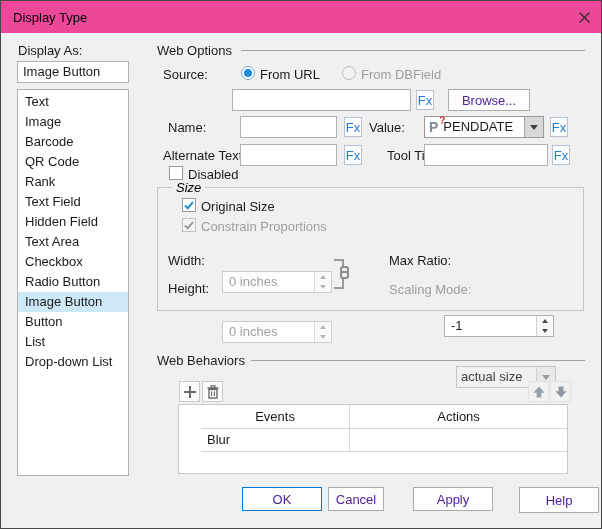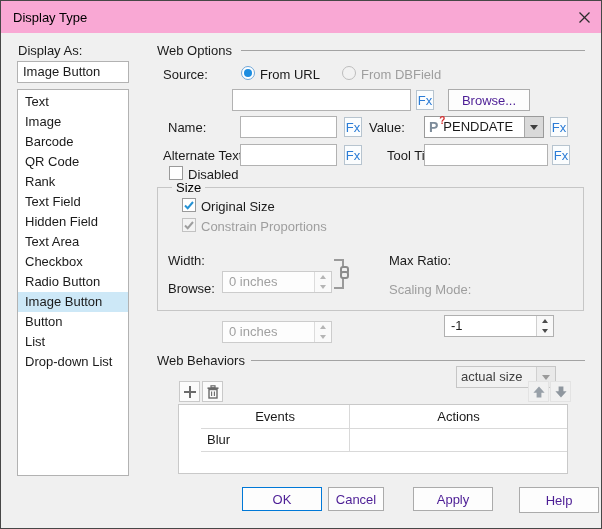--- a/index.html
+++ b/index.html
@@ -13,21 +13,21 @@
   .dialog {
     position: relative;
     width: 602px; height: 529px;
     background: #f0f0f0;
     border: 1px solid #474747;
     overflow: hidden;
   }
   .abs { position: absolute; }
   .titlebar {
     position: absolute; left:0; top:0; right:0; height:32px;
-    background:#f9a8d4;
+    background:#ec4899;
   }
   .title-text { position:absolute; left:12px; top:9px; font-size:13px; color:#000; }
   .close-btn {
     position:absolute; right:0; top:0; width:34px; height:32px;
     display:flex; align-items:center; justify-content:center; cursor:pointer;
   }
   .lbl { white-space:nowrap; }
   .dis { color:#9e9e9e; }
   .textbox {
     background:#fff; border:1px solid #b2b2b2; height:22px;
@@ -103,21 +103,21 @@
   .combo .combo-arrow .tri { width:0; height:0; border-left:4px solid transparent; border-right:4px solid transparent; border-top:5px solid #3f3f3f; }
   .combo.disabled { background:#f1f1f1; border-color:#c6c6c6; color:#404040; }
   .combo.disabled .combo-arrow { background:#e9e9e9; border-left-color:#d0d0d0; }
   .combo.disabled .combo-arrow .tri { border-top-color:#9a9a9a; }
   .param-icon { position:relative; font-weight:bold; font-size:14px; color:#7d8c9a; margin-right:5px; line-height:1; }
   .param-icon .q { position:absolute; top:-4px; right:-7px; font-size:10px; color:#d63031; font-weight:bold; }
   
   .groupbox { border:1px solid #c6c6c6; position:absolute; }
   .groupbox .legend {
     position:absolute; top:-8px; left:14px; background:#f0f0f0; padding:0 4px;
-    font-size:13px; color:#000;
+    font-size:13px; color:#000;font-style:italic;
   }
   
   .bracket {
     border-top:2px solid #9a9a9a; border-right:2px solid #9a9a9a;
     border-bottom:2px solid #9a9a9a;
   }
   .chain { display:flex; flex-direction:column; }
   .chain span {
     width:9px; height:8px; border:2px solid #8c8c8c; border-radius:3px;
     background:#f0f0f0; display:block;
@@ -239,21 +239,21 @@
     <span class="spin-btns">
         <div>
           <span class="tri-up"></span>
         </div>
         <div>
           <span class="tri-dn"></span>
         </div>
       </span>
   </div>
 
-  <span class="abs lbl" style="left:167px; top:280px;">Browse:</span>
+  <span class="abs lbl" style="left:167px; top:280px;">Height:</span>
   <div class="abs spinner disabled" style="left:221px; top:276px; width:110px;">
     <span>0 inches</span>
     <span class="spin-btns">
         <div>
           <span class="tri-up"></span>
         </div>
         <div>
           <span class="tri-dn"></span>
         </div>
       </span>

